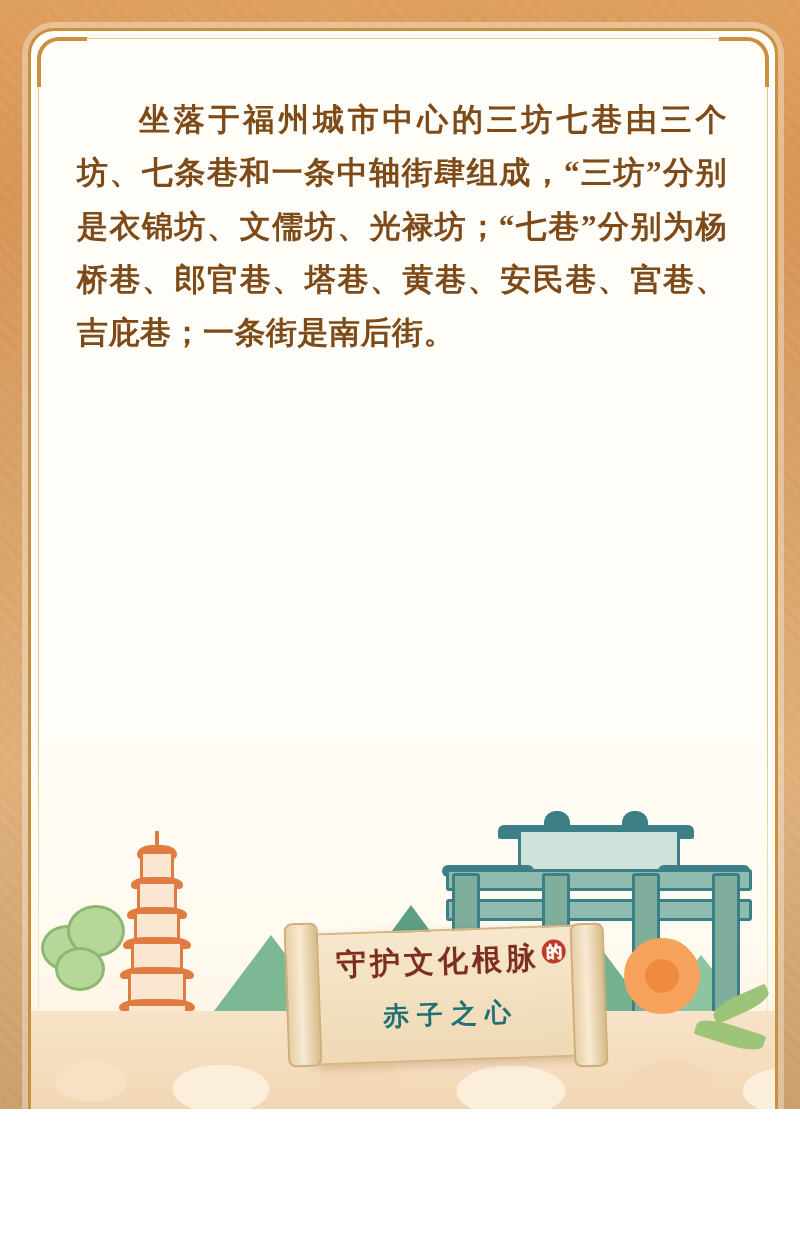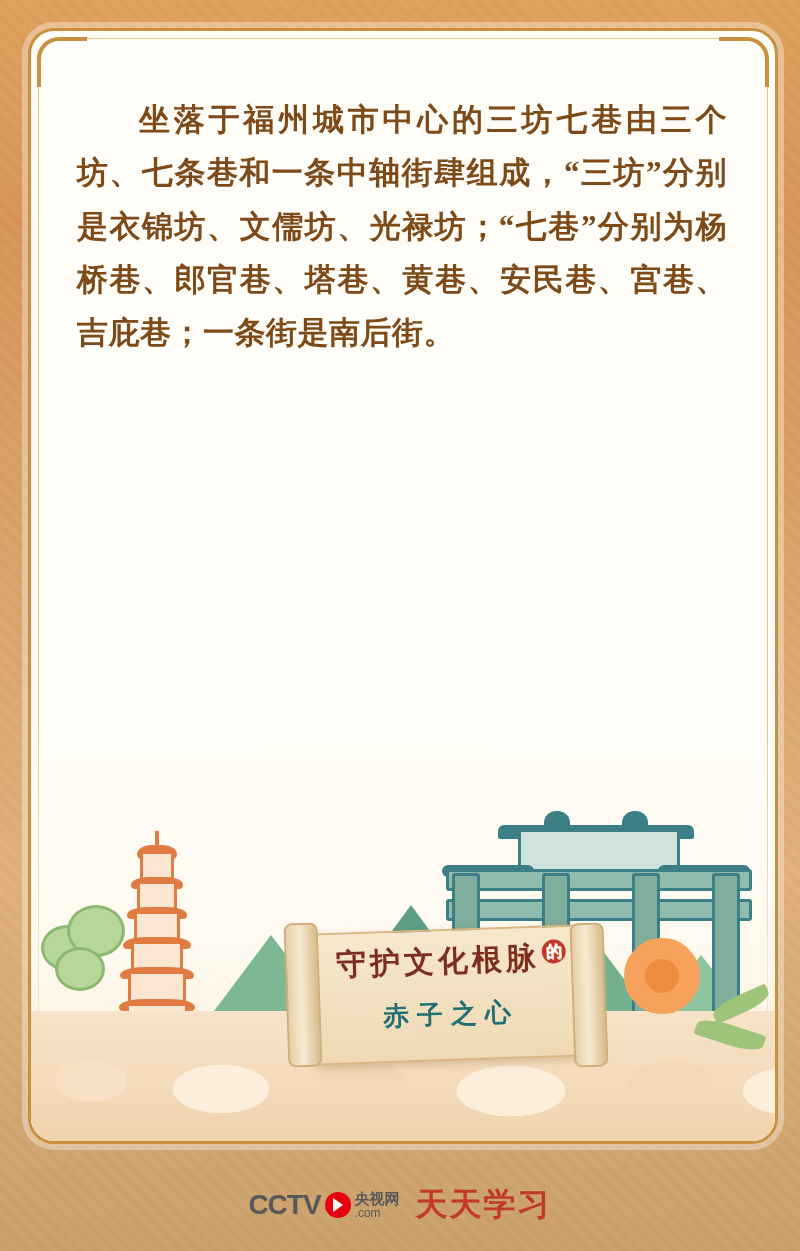--- a/index.html
+++ b/index.html
@@ -10,21 +10,21 @@
   body {
     width: 800px;
     height: 1251px;
     overflow: hidden;
     font-family: "Liberation Serif", "DejaVu Serif", serif;
   }
 
   .poster {
     position: relative;
     width: 800px;
-    height: 1251px;
+    height: 1109px;
     background: linear-gradient(180deg, #dfa05c 0%, #d89456 18%, #d9a368 45%, #e0b07a 70%, #caa06a 100%);
     overflow: hidden;
   }
 
   
   .poster-bg-pattern {
     position: absolute;
     inset: 0;
     background:
       repeating-linear-gradient(45deg, rgba(255,255,255,0.05) 0 6px, rgba(0,0,0,0.02) 6px 12px);
@@ -482,24 +482,13 @@
         <div class="scroll-roll left"></div>
         <div class="scroll-roll right"></div>
         <div class="title-main">
           <span>守护文化根脉</span><span class="title-de">的</span>
         </div>
         <div class="title-sub">赤子之心</div>
       </div>
     </div>
   </div>
 
-  <div class="footer">
-    <div class="cctv-logo">
-      <span class="cctv-text">CCTV</span>
-      <span class="cctv-mark"></span>
-      <span class="cctv-cn">
-        <span class="cn">央视网</span>
-        <span class="en">.com</span>
-      </span>
-    </div>
-    <div class="brand-cn">天天学习</div>
-  </div>
 </div>
 
 </body></html>

